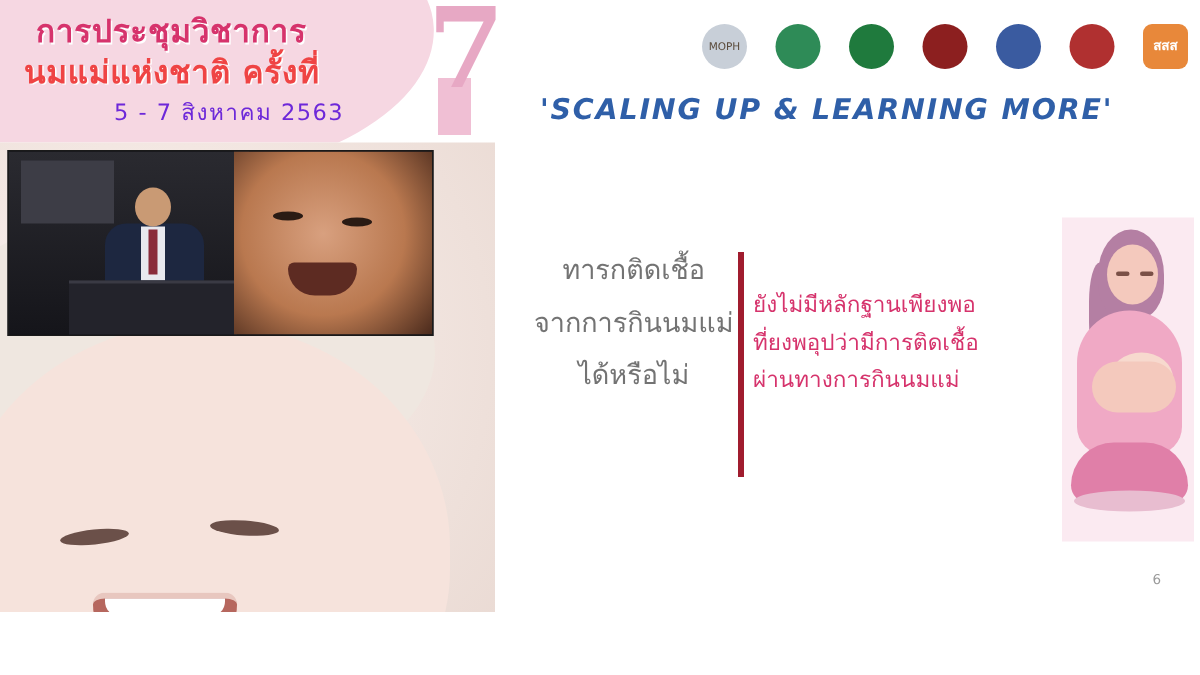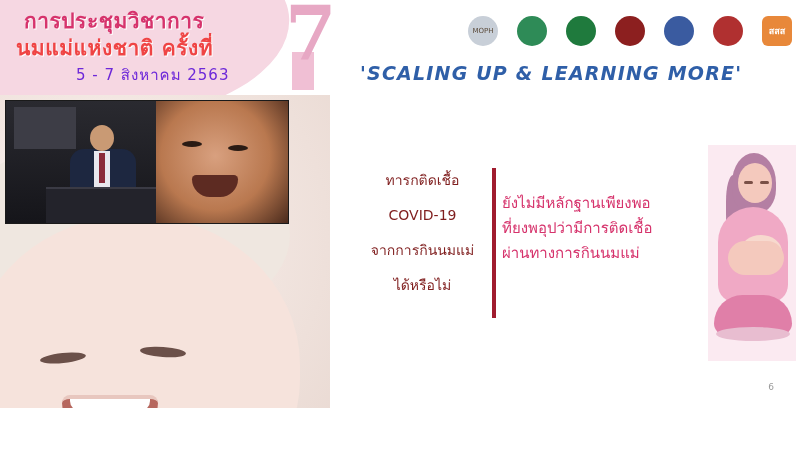--- a/index.html
+++ b/index.html
@@ -245,23 +245,23 @@
     left: 330px; top: 95px;
     width: 470px; height: 355px;
     background: #ffffff;
   }
   .question-block {
     position: absolute;
     left: 10px; top: 68px;
     width: 165px;
     text-align: center;
     font-family: "DejaVu Sans", sans-serif;
-    font-size: 14px;
+    font-size: 18px;
     line-height: 35px;
-    color: #7f1d1d;
+    color: #737373;
   }
   .divider-bar {
     position: absolute;
     left: 162px; top: 73px;
     width: 4px; height: 150px;
     background: #a01c2e;
   }
   .answer-block {
     position: absolute;
     left: 172px; top: 96px;
@@ -398,21 +398,20 @@
     <div class="sp-baby"></div>
     <div class="sp-baby-eye b1"></div>
     <div class="sp-baby-eye b2"></div>
     <div class="sp-baby-mouth"></div>
   </div>
 
   <div class="content">
 
     <div class="question-block">
       <div>ทารกติดเชื้อ</div>
-      <div>COVID-19</div>
       <div>จากการกินนมแม่</div>
       <div>ได้หรือไม่</div>
     </div>
 
     <div class="divider-bar"></div>
 
     <div class="answer-block">
       <div>ยังไม่มีหลักฐานเพียงพอ</div>
       <div>ที่ยงพอุปว่ามีการติดเชื้อ</div>
       <div>ผ่านทางการกินนมแม่</div>

